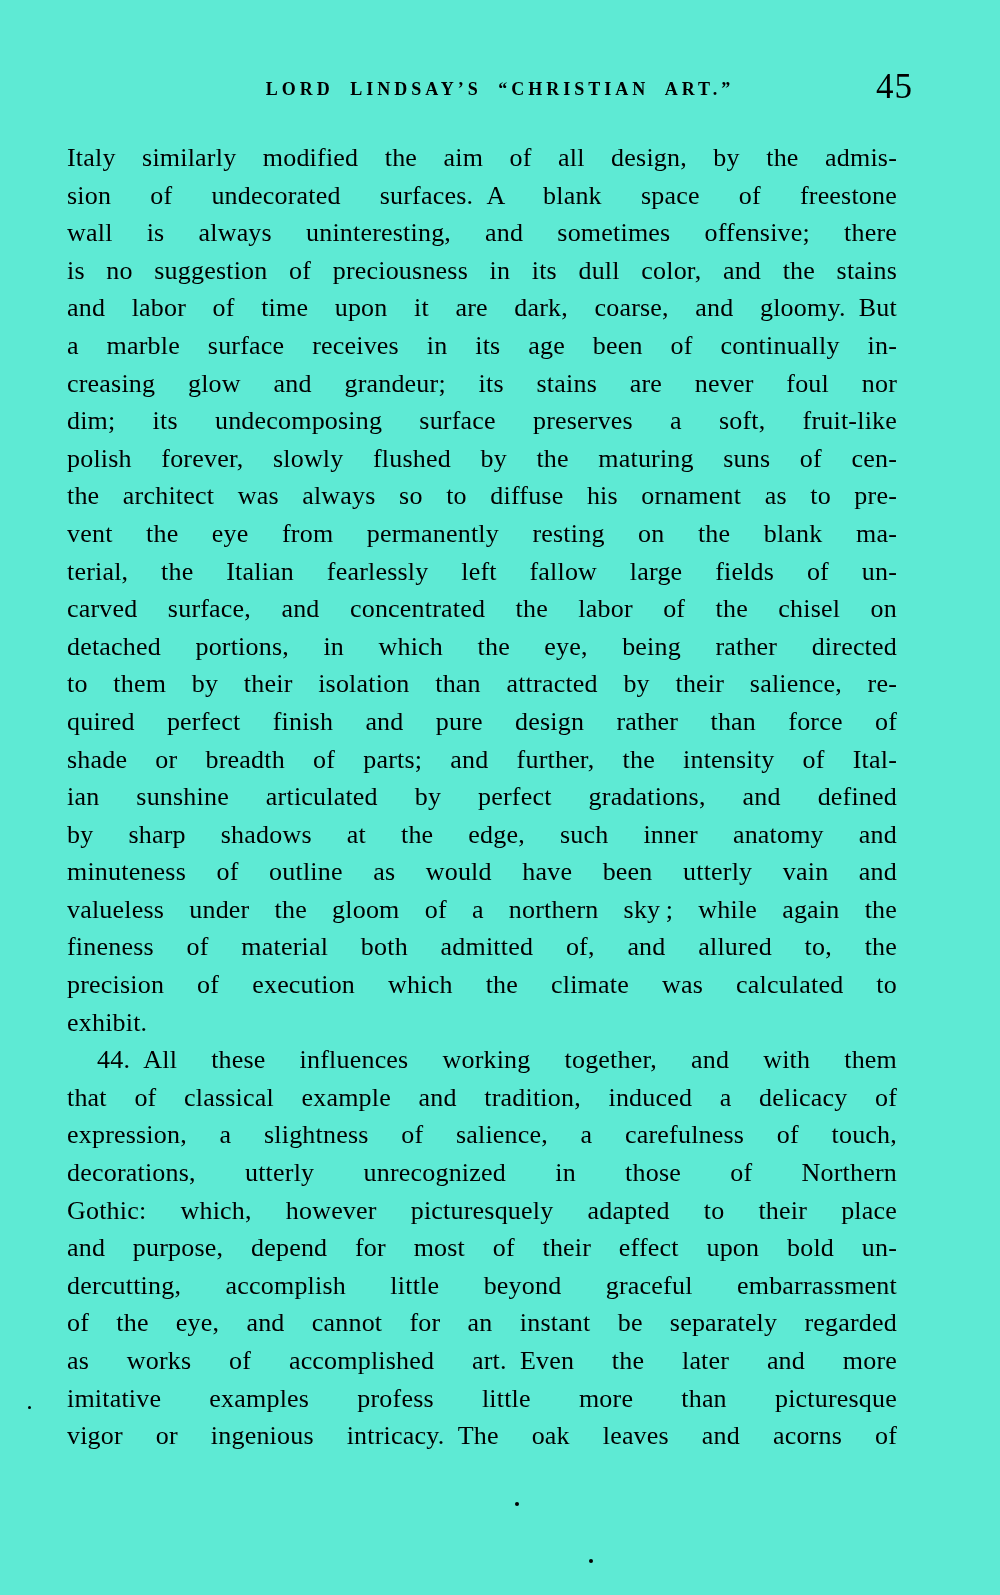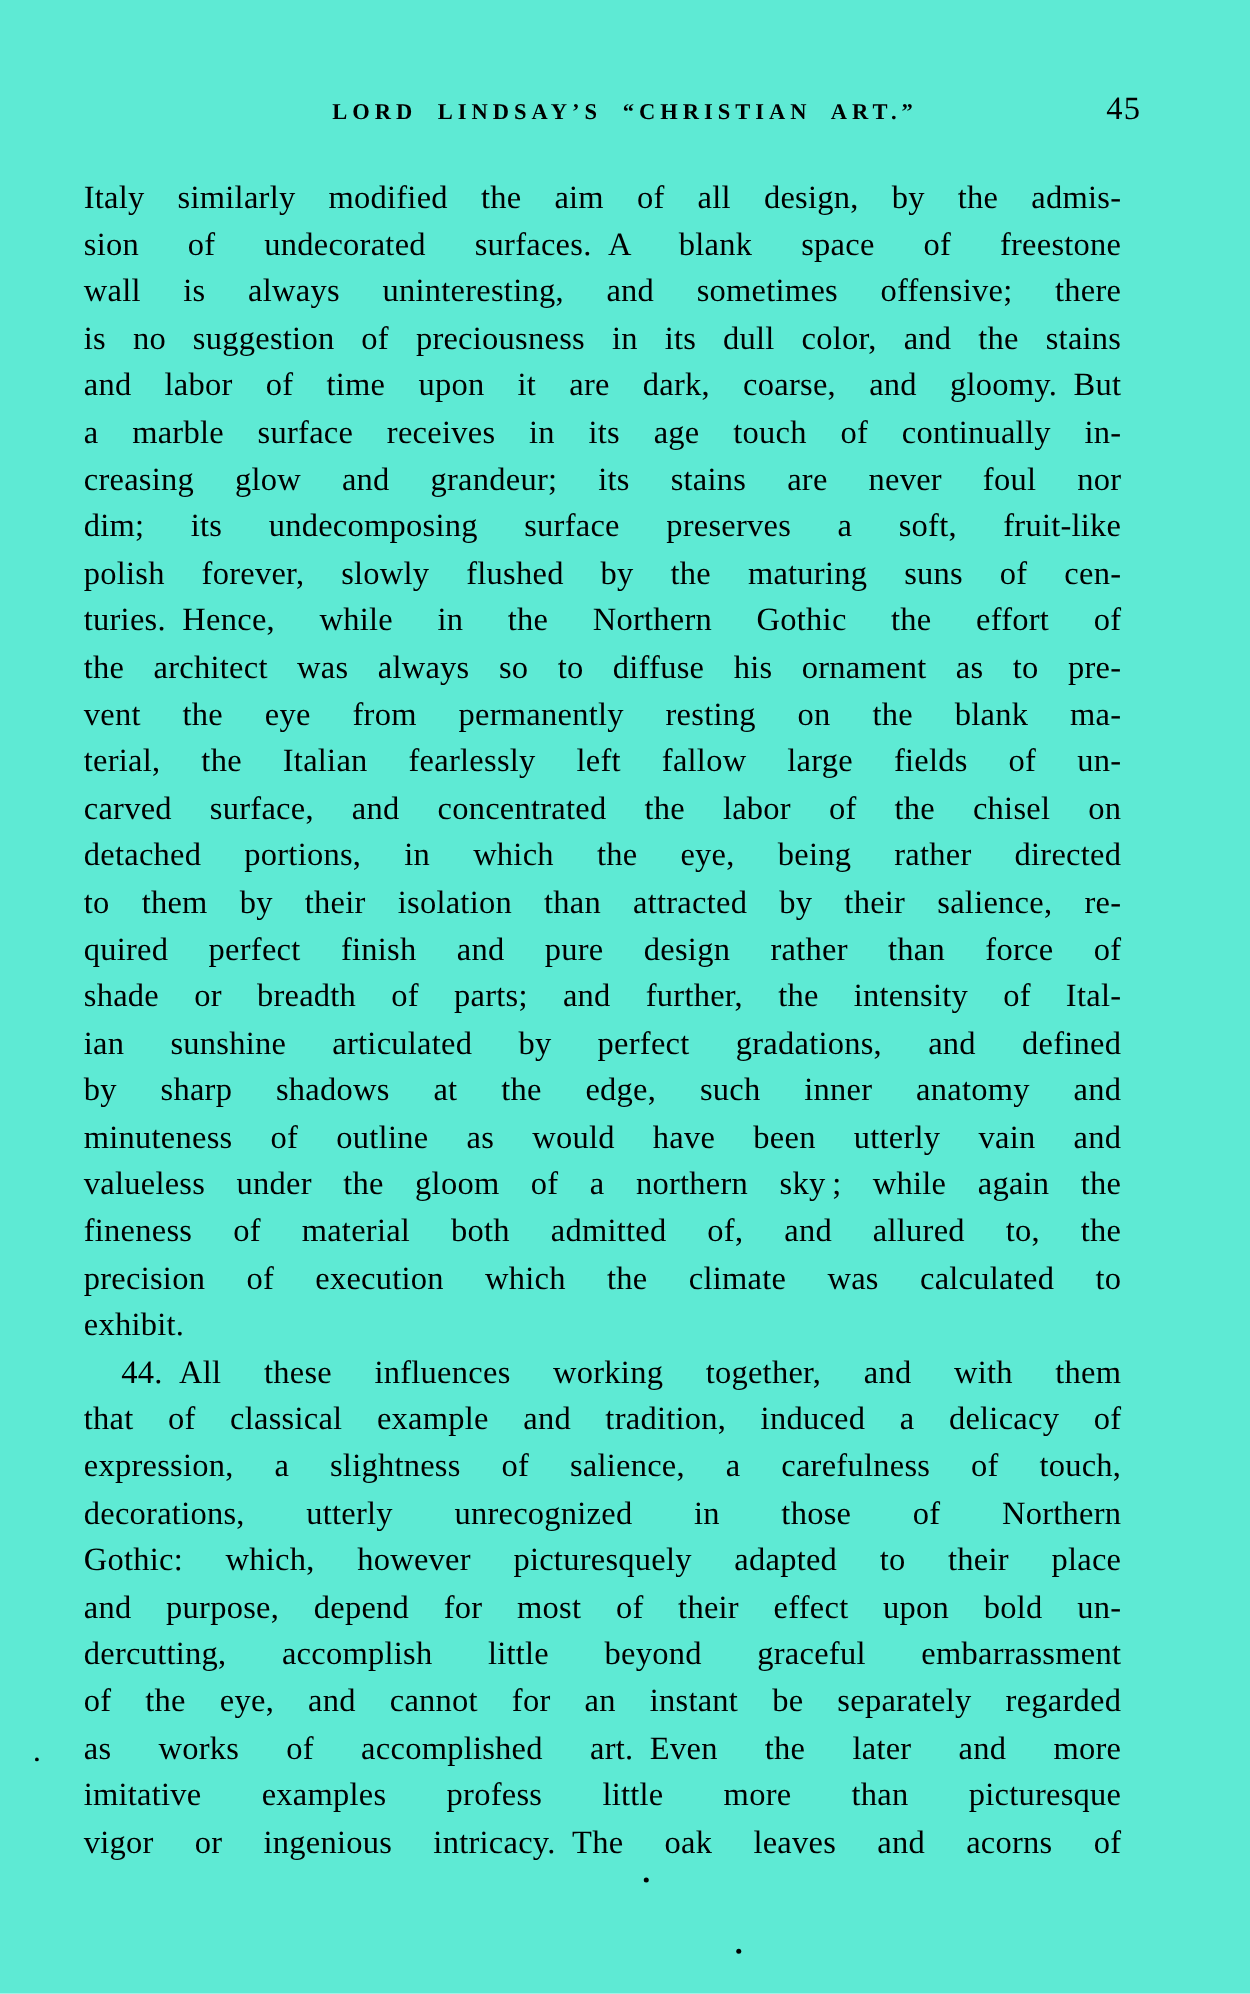--- a/index.html
+++ b/index.html
@@ -25,21 +25,21 @@
     font-weight: 700;
     letter-spacing: 4px;
     word-spacing: 8px;
     line-height: 22px;
     white-space: nowrap;
   }
   .page-number {
     position: absolute;
     right: 2px;
     top: -6px;
-    font-size: 26px;
+    font-size: 35px;
     line-height: 30px;
     letter-spacing: 1px;
   }
   .body-text {
     position: absolute;
     top: 139px;
     left: 67px;
     width: 830px;
     font-size: 26px;
     line-height: 37.6px;
@@ -69,25 +69,24 @@
     <div class="header-title">LORD LINDSAY’S “CHRISTIAN ART.”</div>
     <div class="page-number">45</div>
   </div>
 
   <div class="body-text">
       <div class="line">Italy similarly modified the aim of all design, by the admis-</div>
       <div class="line">sion of undecorated surfaces. A blank space of freestone</div>
       <div class="line">wall is always uninteresting, and sometimes offensive; there</div>
       <div class="line">is no suggestion of preciousness in its dull color, and the stains</div>
       <div class="line">and labor of time upon it are dark, coarse, and gloomy. But</div>
-      <div class="line">a marble surface receives in its age touch of continually in-</div>
+      <div class="line">a marble surface receives in its age been of continually in-</div>
       <div class="line">creasing glow and grandeur; its stains are never foul nor</div>
       <div class="line">dim; its undecomposing surface preserves a soft, fruit-like</div>
       <div class="line">polish forever, slowly flushed by the maturing suns of cen-</div>
-      <div class="line">turies. Hence, while in the Northern Gothic the effort of</div>
       <div class="line">the architect was always so to diffuse his ornament as to pre-</div>
       <div class="line">vent the eye from permanently resting on the blank ma-</div>
       <div class="line">terial, the Italian fearlessly left fallow large fields of un-</div>
       <div class="line">carved surface, and concentrated the labor of the chisel on</div>
       <div class="line">detached portions, in which the eye, being rather directed</div>
       <div class="line">to them by their isolation than attracted by their salience, re-</div>
       <div class="line">quired perfect finish and pure design rather than force of</div>
       <div class="line">shade or breadth of parts; and further, the intensity of Ital-</div>
       <div class="line">ian sunshine articulated by perfect gradations, and defined</div>
       <div class="line">by sharp shadows at the edge, such inner anatomy and</div>

